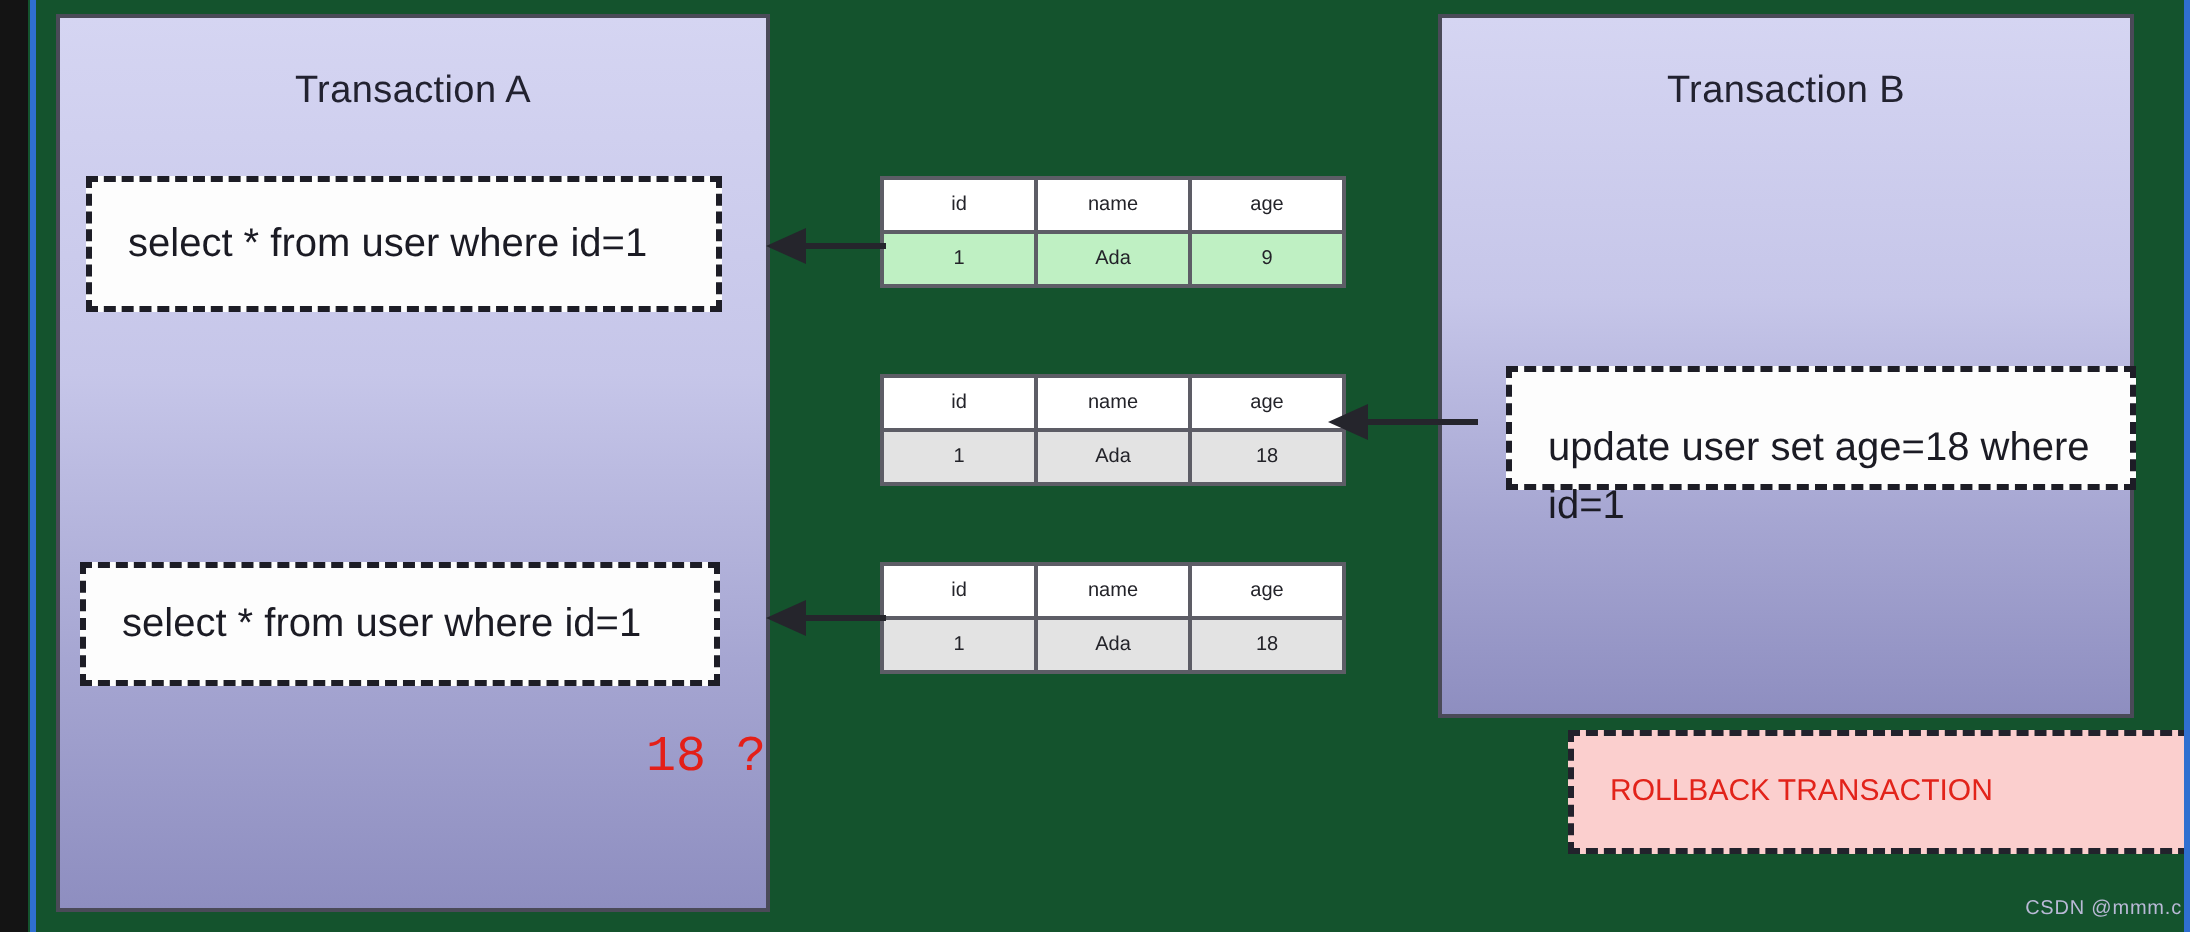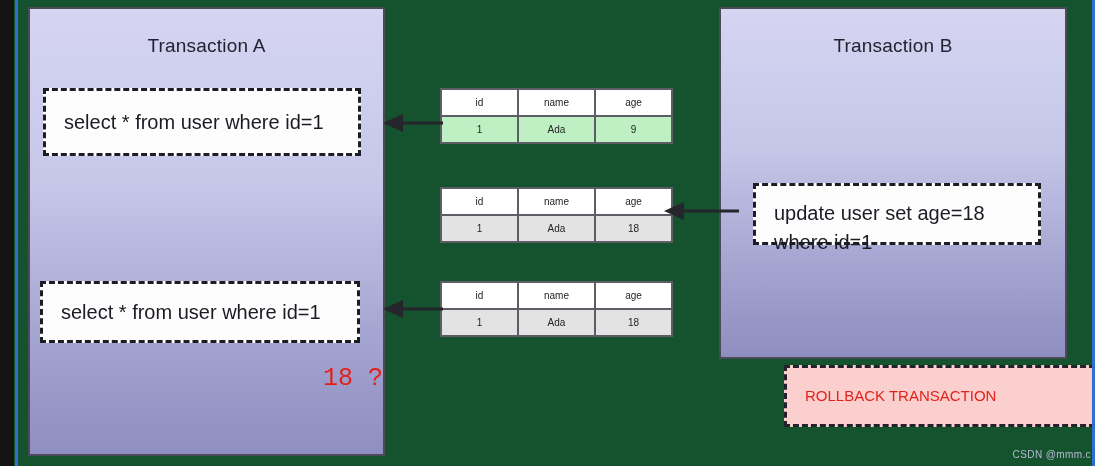--- a/index.html
+++ b/index.html
@@ -71,21 +71,21 @@
     background: #fdfdfd;
     display: flex;
     align-items: center;
     padding: 0 18px;
     font-size: 20px;
     color: #1b1b24;
     line-height: 1.45;
   }
   #stmt-a1 { left: 43px;  top: 88px;  width: 318px; height: 68px; }
   #stmt-a2 { left: 40px;  top: 281px; width: 320px; height: 62px; }
-  #stmt-b1 { left: 753px; top: 183px; width: 288px; height: 62px; align-items: flex-start; padding-top: 13px; }
+  #stmt-b1 { left: 753px; top: 183px; width: 315px; height: 62px; align-items: flex-start; padding-top: 24px; }
   #stmt-b1 .stmt-text { white-space: normal; }
 
   #stmt-b2 {
     left: 753px; top: 365px; width: 320px; height: 62px;
     background: #fbcfce;
     border: 3px dashed #22222c;
     color: #e2231a;
     font-size: 15px;
     margin-left: 31px;
   }

